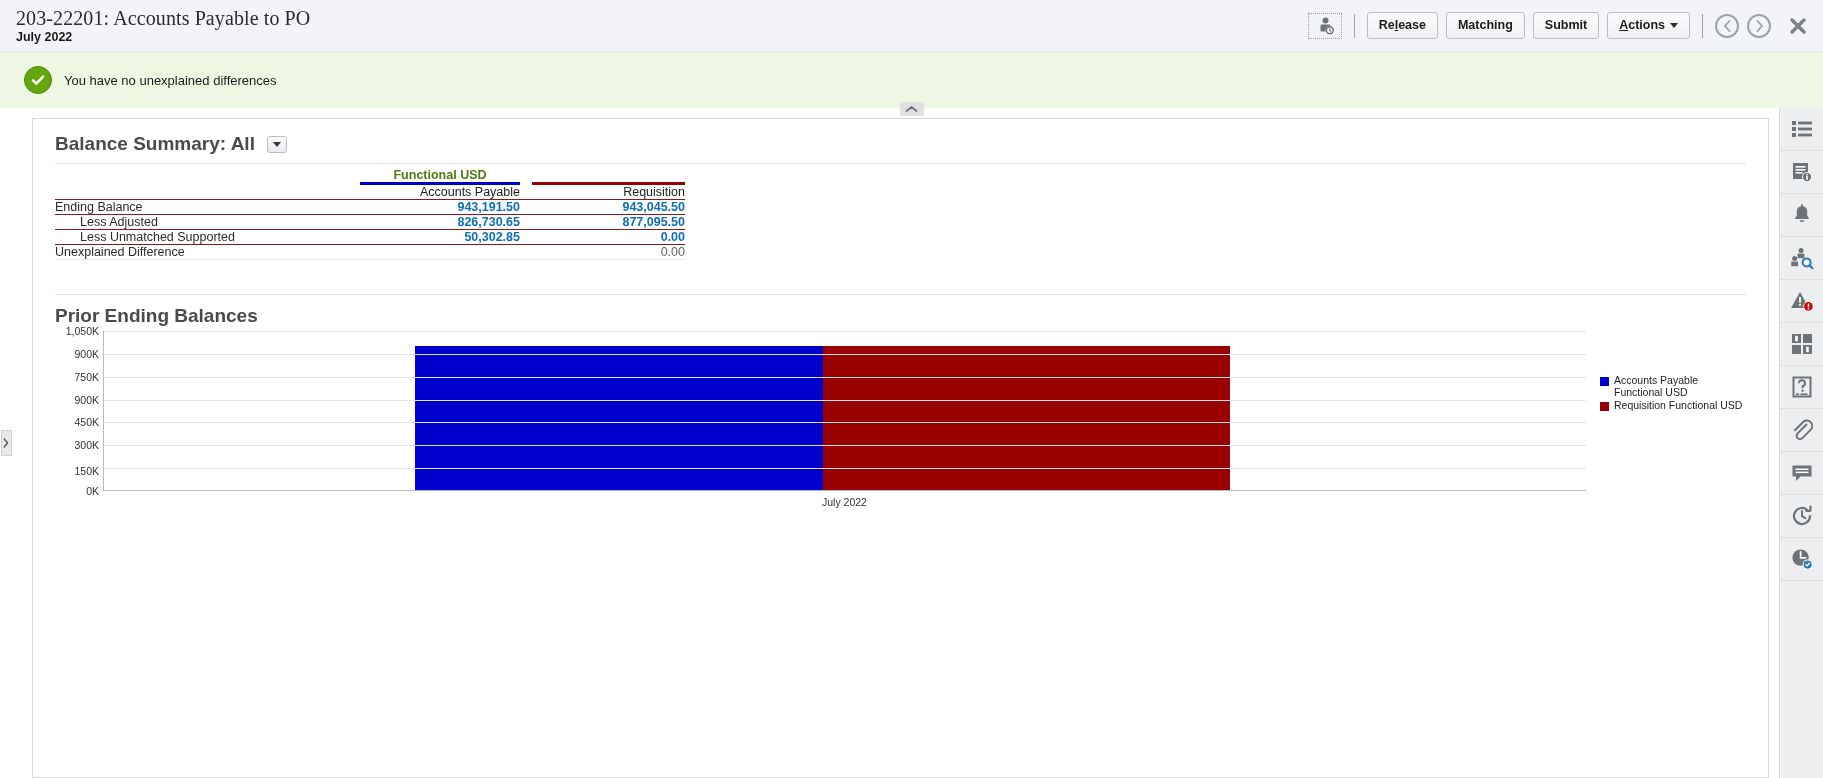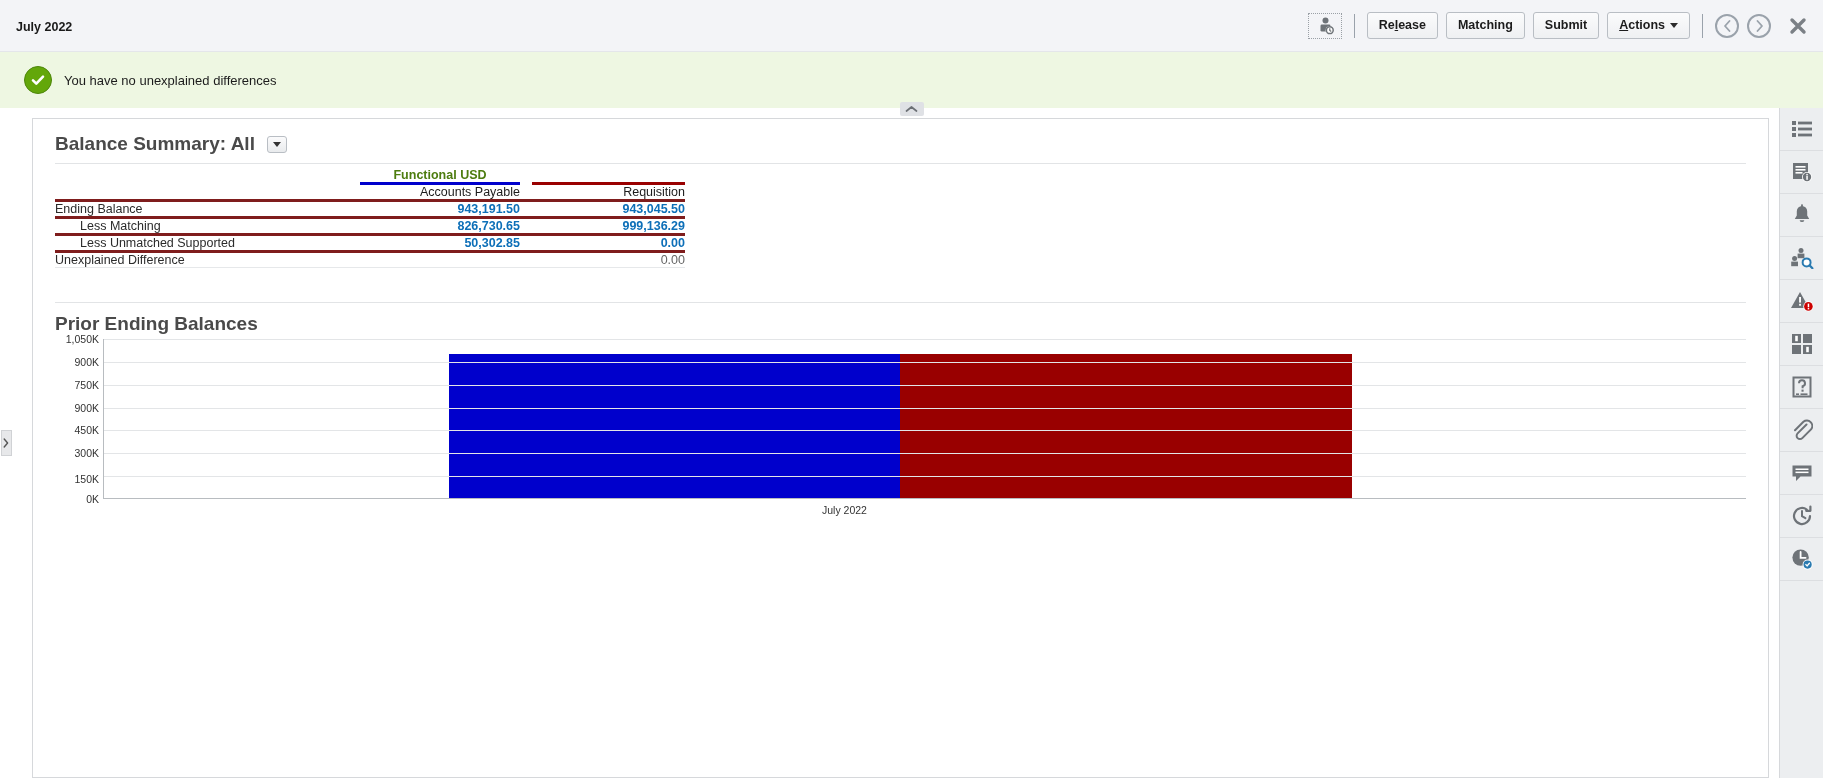--- a/index.html
+++ b/index.html
@@ -208,21 +208,21 @@
   }
   .rule-blue { height: 3px; background: #0000cc; }
   .rule-red  { height: 3px; background: #990000; }
   .colhdr {
     text-align: right;
     font-size: 12.5px;
     font-weight: normal;
     color: #1c1c1c;
     padding: 9px 10px 9px 0;
   }
-  .row-line td { border-top: 3px solid #7f1d1d; }
+  .row-line td { border-top: 1px solid #7f1d1d; }
   .lbl {
     font-size: 12.5px;
     color: #2b2b2b;
     padding: 7px 0 7px 8px;
     white-space: nowrap;
   }
   .lbl.indent { padding-left: 25px; }
   .num {
     text-align: right;
     font-size: 12.5px;
@@ -326,20 +326,21 @@
     border-bottom: 1px solid #dcdee1;
     cursor: pointer;
     position: relative;
   }
 </style>
 </head>
 <body>
 
 <div class="header">
   <div class="title-block">
+    <div class="doc-title">203-22201: Accounts Payable to PO</div>
     <div class="doc-period">July 2022</div>
   </div>
   <div class="header-spacer"></div>
   <div class="header-actions">
 
     <div class="user-icon-btn">
       <svg width="20" height="18" viewBox="0 0 20 18">
         <circle cx="10.5" cy="3.6" r="3" fill="#6e7378"></circle>
         <rect x="5.5" y="7.6" width="10" height="7" rx="1.4" fill="#6e7378"></rect>
         <circle cx="14.8" cy="13.2" r="4.2" fill="#ffffff"></circle>
@@ -437,23 +438,23 @@
               <td></td>
               <td class="colhdr">Accounts Payable</td>
               <td class="colhdr">Requisition</td>
             </tr>
             <tr class="row-line">
               <td class="lbl">Ending Balance</td>
               <td class="num"><a href="#">943,191.50</a></td>
               <td class="num"><a href="#">943,045.50</a></td>
             </tr>
             <tr class="row-line">
-              <td class="lbl indent">Less Matching</td>
+              <td class="lbl indent">Less Adjusted</td>
               <td class="num"><a href="#">826,730.65</a></td>
-              <td class="num"><a href="#">999,136.29</a></td>
+              <td class="num"><a href="#">877,095.50</a></td>
             </tr>
             <tr class="row-line">
               <td class="lbl indent">Less Unmatched Supported</td>
               <td class="num"><a href="#">50,302.85</a></td>
               <td class="num"><a href="#">0.00</a></td>
             </tr>
             <tr class="row-line">
               <td class="lbl">Unexplained Difference</td>
               <td class="num"></td>
               <td class="num plain">0.00</td>
@@ -485,20 +486,30 @@
                 <div class="bar" style="background: rgb(153, 0, 0); height: 143.702px; left: 48.5%; width: 27.5%;"></div>
               </div>
           <div class="gridline" style="top: 0px;"></div>
               <div class="gridline" style="top: 22.8571px;"></div>
               <div class="gridline" style="top: 45.7143px;"></div>
               <div class="gridline" style="top: 68.5714px;"></div>
               <div class="gridline" style="top: 91.4286px;"></div>
               <div class="gridline" style="top: 114.286px;"></div>
               <div class="gridline" style="top: 137.143px;"></div>
             </div>
+          <div class="legend" id="legend">
+              <div class="legend-row">
+                <span class="legend-sw" style="background:#0000cc"></span>
+                <span>Accounts Payable Functional USD</span>
+              </div>
+              <div class="legend-row">
+                <span class="legend-sw" style="background:#990000"></span>
+                <span>Requisition Functional USD</span>
+              </div>
+            </div>
         </div>
         <div style="display:flex">
           <div style="width:48px;flex:0 0 auto"></div>
           <div style="flex:1 1 auto" class="x-label">July 2022</div>
           <div style="width:160px;flex:0 0 auto"></div>
         </div>
       </div>
 
     </div>
   </div>

